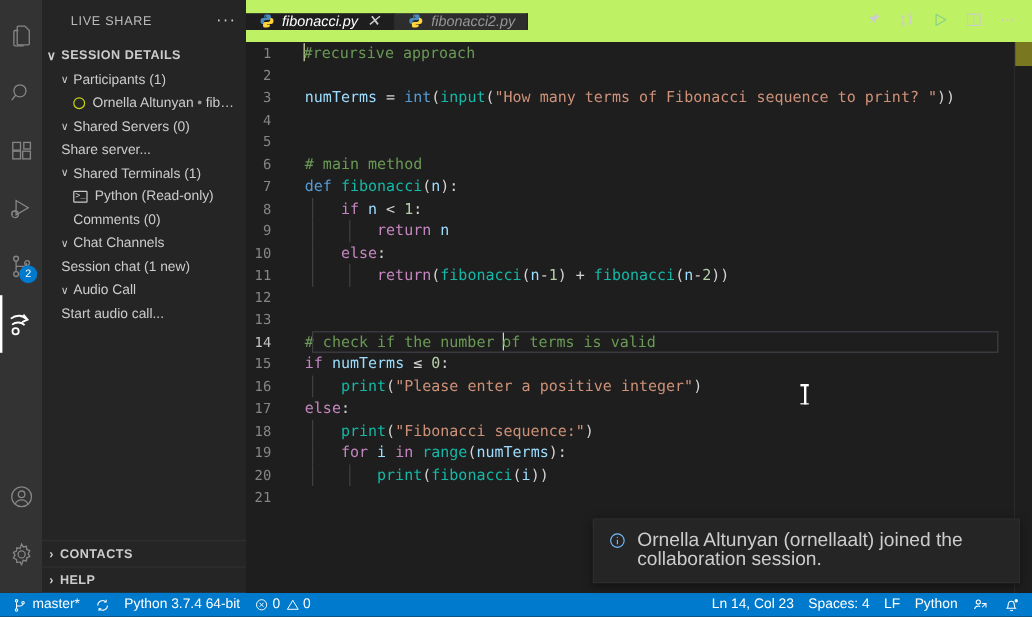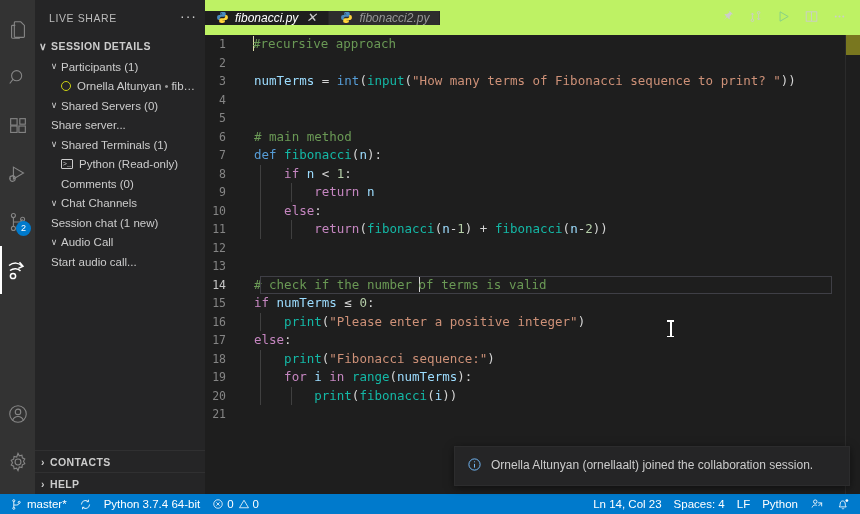--- a/index.html
+++ b/index.html
@@ -37,21 +37,21 @@
     min-width:15px; height:15px; line-height:15px; text-align:center;
     font-size:9px; font-family:"Liberation Sans", sans-serif; padding:0 3px;
   }
 
   
   .sidebar {
     width:170px; flex:0 0 170px; background:#252526;
     display:flex; flex-direction:column; min-height:0;
   }
   .sidebar-title {
-    height:35px; display:flex; align-items:center; padding:0 8px 0 14px;
+    height:35px; display:flex; align-items:center; padding:0 8px 0 24px;
     font-size:10.5px; letter-spacing:.6px; color:#bbbbbb; text-transform:uppercase;
     flex:0 0 35px;
   }
   .sidebar-title .tl { flex:1 1 auto; }
   .sidebar-title .more { color:#cccccc; font-size:14px; letter-spacing:1px; line-height:10px; padding-bottom:4px;}
   .sec-header {
     height:22px; display:flex; align-items:center; gap:4px;
     font-size:10.5px; font-weight:bold; letter-spacing:.4px; color:#cccccc;
     padding-left:4px; text-transform:uppercase;
   }
@@ -134,25 +134,25 @@
   .t-var { color:#9CDCFE;margin-top:42px; }
   .t-def { color:#d4d4d4; }
 
   
   .overview { position:absolute; right:0; top:0; bottom:0; width:14px; background:#1e1e1e; }
   .ov-mark { position:absolute; right:0; width:14px; height:20px; background:#79771f; top:0; }
   .vscroll-shadow { position:absolute; right:14px; top:0; bottom:0; width:1px; background:#2b2b2b; }
 
   
   .toast {
-    position:absolute; right:10px; bottom:8px; width:396px;
+    position:absolute; right:10px; bottom:8px; width:356px;
     background:#252526; border:1px solid #2c2c2d;
     box-shadow:0 2px 8px rgba(0,0,0,.5);
     padding:10px 12px; display:flex; align-items:flex-start; gap:8px;
-    font-size:12px; color:#cccccc;
+    font-size:16px; color:#cccccc;
   }
   .toast .ic { flex:0 0 16px; margin-top:0px; }
   .toast .msg { line-height:16px; }
 
   
   .statusbar {
     height:20px; flex:0 0 20px; background:#007acc; display:flex; align-items:center;
     color:#ffffff; font-size:11.5px; padding:0 4px;
   }
   .sb { display:flex; align-items:center; gap:4px; padding:0 6px; height:20px; }

